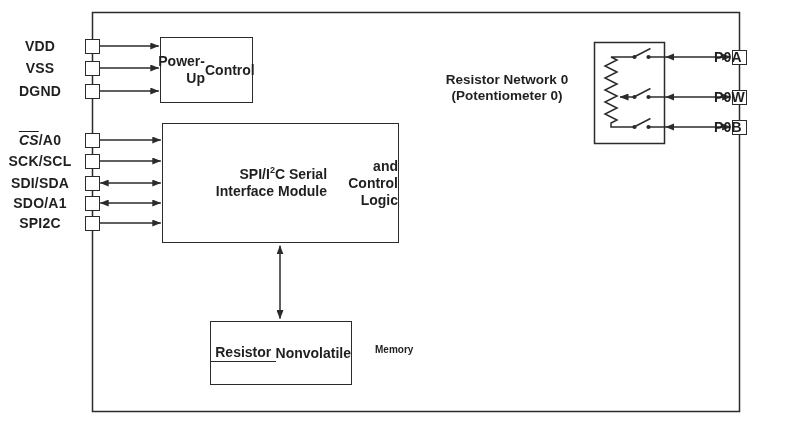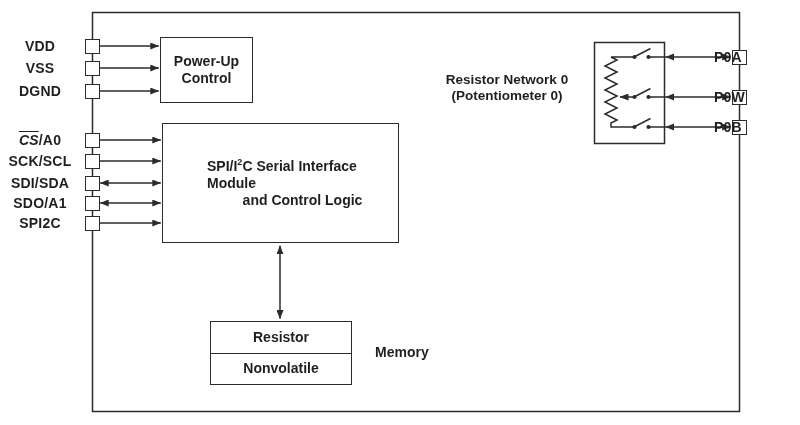--- a/index.html
+++ b/index.html
@@ -4,42 +4,42 @@
 <style>
   html,body{margin:0;padding:0;}
   body{
     width:800px;height:425px;background:#ffffff;
     font-family:"Liberation Sans",sans-serif;color:#1f1f1f;
   }
   .stage{position:relative;width:800px;height:425px;overflow:hidden;}
   svg.wires{position:absolute;left:0;top:0;width:800px;height:425px;}
   .block{
     position:absolute;border:1.5px solid #2b2b2b;background:#ffffff;
-    display:flex;flex-direction:column;align-items:center;justify-content:center;
-    font-weight:bold;font-size:14px;line-height:17px;text-align:left;
+    display:flex;flex-direction:row;align-items:center;justify-content:center;
+    font-weight:bold;font-size:14px;line-height:17px;text-align:right;
     box-sizing:border-box;
   }
   #powerup{left:160px;top:37px;width:93px;height:66px;}
   #serial{left:162px;top:123px;width:237px;height:120px;padding-left:44px;}
   #memory{left:210px;top:321px;width:142px;height:64px;padding:0;justify-content:stretch;}
   .memrow{flex:1;display:flex;align-items:center;justify-content:center;width:100%;}
   #memory .memrow.first{border-bottom:1.5px solid #2b2b2b;}
   .pinbox{
     position:absolute;width:15px;height:15px;border:1.6px solid #2b2b2b;
     background:#ffffff;box-sizing:border-box;
   }
   .plabel{
     position:absolute;font-weight:bold;font-size:14px;line-height:18px;
     white-space:nowrap;letter-spacing:0.2px;
   }
   .plabel.left{left:0;width:80px;text-align:center;}
   .plabel.right{left:714px;}
   .overbar{text-decoration:overline;font-style:italic;}
   sup{font-size:9px;line-height:0;}
-  .caption{position:absolute;font-weight:bold;font-size:14px;white-space:nowrap;}
+  .caption{position:absolute;font-weight:bold;font-size:10px;white-space:nowrap;}
   #memory-caption{left:375px;top:344px;}
   .netlabel{
     position:absolute;left:426px;top:72px;width:162px;text-align:center;
     font-weight:bold;font-size:13.5px;line-height:15.5px;white-space:nowrap;
   }
 </style>
 </head>
 <body>
 
 <div class="stage">

